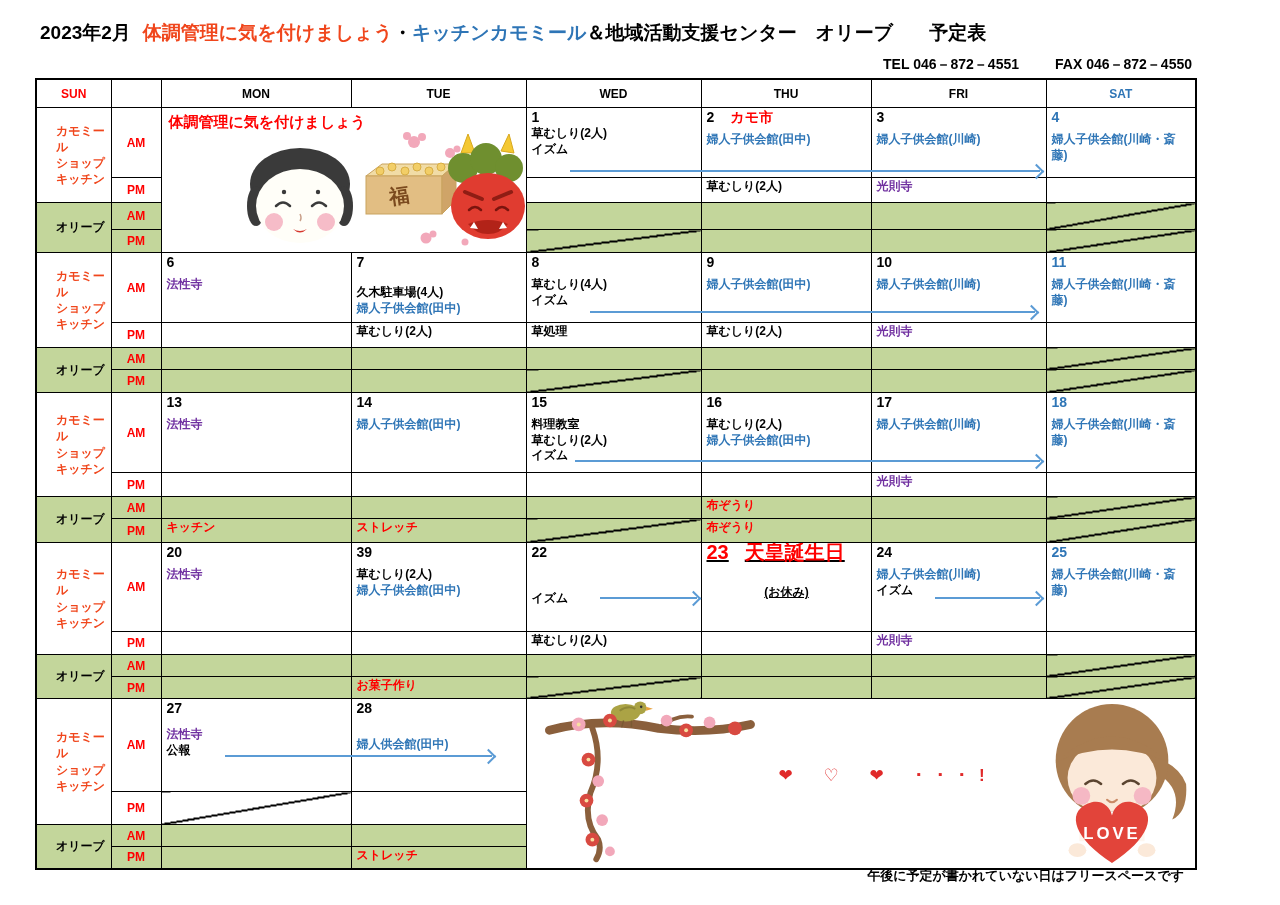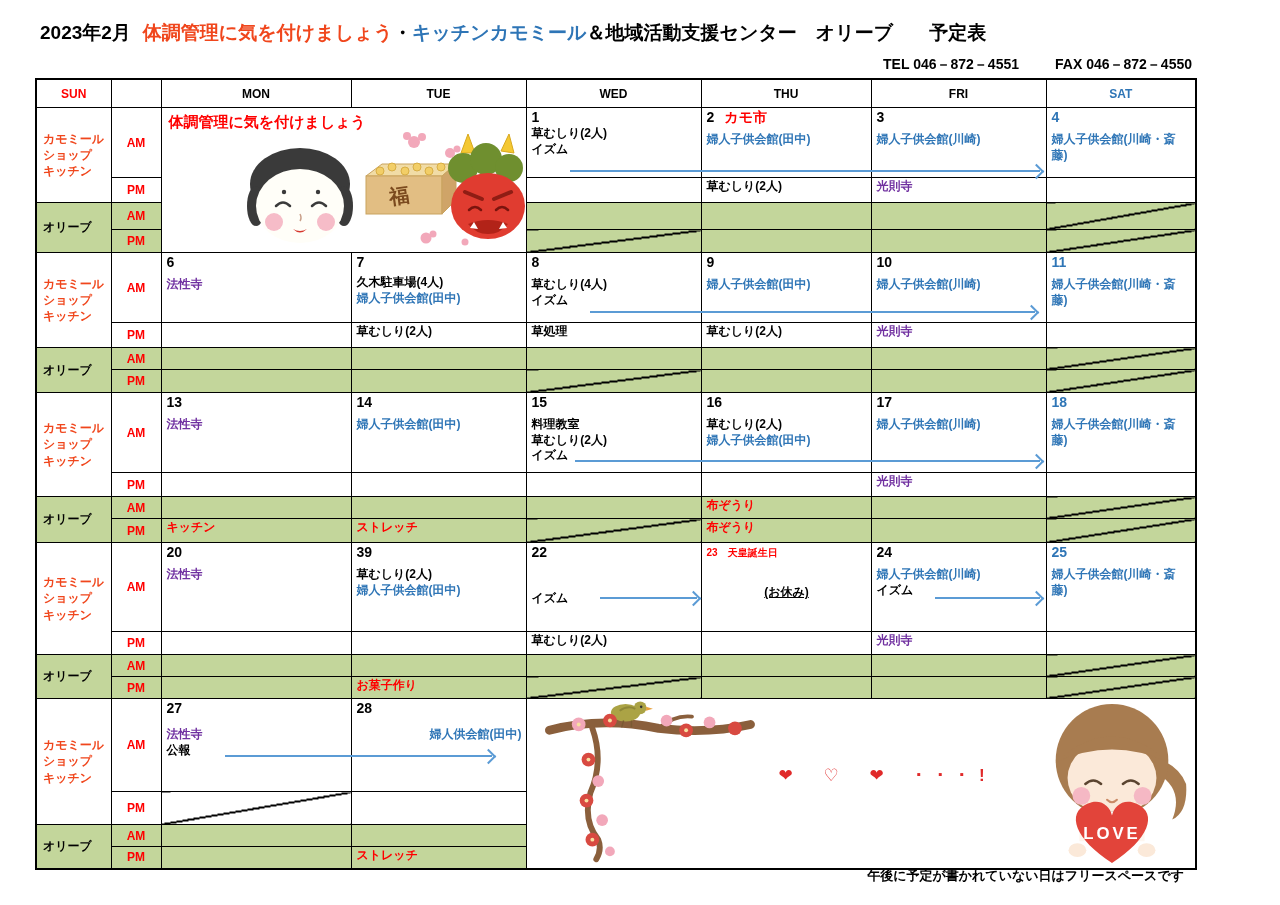--- a/index.html
+++ b/index.html
@@ -19,26 +19,26 @@
   .title .s5{margin-left:36px;}
   .contact{position:absolute;right:88px;top:56px;font-size:14px;white-space:nowrap;}
   .contact .gap{margin-left:36px;}
   .footer{position:absolute;right:96px;top:867px;font-size:13px;}
 
   .cal-wrap{position:absolute;left:35px;top:78px;width:924px;height:788px;}
   table{border-collapse:collapse;table-layout:fixed;width:1160px;border:2px solid #000;}
   td{border:1px solid #000;padding:0;vertical-align:top;overflow:hidden;}
   td.day-header{vertical-align:middle;text-align:center;font-size:12px;height:27px;}
   td.ampm{vertical-align:middle;text-align:center;font-size:12px;color:#FF0000;}
-  td.group-label{vertical-align:middle;font-size:12px;padding-left:6px;line-height:1.35;}
+  td.group-label{vertical-align:middle;font-size:12px;padding-left:19px;line-height:1.35;}
   td.green{background-color:#C3D69B;}
   td.day-cell{font-size:12px;padding:1px 4px 0 5px;}
   .date-line{font-size:14px;line-height:17px;}
-  .date-line.big{font-size:10px;}
-  .date-line .suffix{margin-left:10px;}
+  .date-line.big{font-size:20px;text-decoration:underline;}
+  .date-line .suffix{margin-left:16px;}
   .ev{line-height:15.5px;}
   .ev.center{text-align:center;text-decoration:underline;}
   td.diag{background-image:linear-gradient(to bottom right,
       transparent calc(50% - 1px), #000 calc(50% - 1px),
       #000 calc(50% + 1px), transparent calc(50% + 1px));}
 
   .arrow{position:absolute;height:0;border-top:2px solid #5B9BD5;}
   .arrow::after{content:"";position:absolute;right:-2px;top:-6px;width:9px;height:9px;
       border-top:2px solid #5B9BD5;border-right:2px solid #5B9BD5;transform:rotate(45deg);}
 
@@ -192,21 +192,21 @@
             <div>ショップ</div>
             <div>キッチン</div>
           </td>
           <td class="ampm">AM</td>
           <td class="day-cell">
             <div class="date-line"><span class="c-k">6</span></div>
             <div class="ev c-p" style="margin-top: 6px;">法性寺</div>
           </td>
           <td class="day-cell">
             <div class="date-line"><span class="c-k">7</span></div>
-            <div class="ev c-k" style="margin-top: 4px;">久木駐車場(4人)</div>
+            <div class="ev c-k" style="margin-top: 14px;">久木駐車場(4人)</div>
             <div class="ev c-b">婦人子供会館(田中)</div>
           </td>
           <td class="day-cell">
             <div class="date-line"><span class="c-k">8</span></div>
             <div class="ev c-k" style="margin-top: 6px;">草むしり(4人)</div>
             <div class="ev c-k">イズム</div>
           </td>
           <td class="day-cell">
             <div class="date-line"><span class="c-k">9</span></div>
             <div class="ev c-b" style="margin-top: 6px;">婦人子供会館(田中)</div>
@@ -404,21 +404,21 @@
             <div>キッチン</div>
           </td>
           <td class="ampm">AM</td>
           <td class="day-cell">
             <div class="date-line"><span class="c-k">27</span></div>
             <div class="ev c-p" style="margin-top: 10px;">法性寺</div>
             <div class="ev c-k">公報</div>
           </td>
           <td class="day-cell">
             <div class="date-line"><span class="c-k">28</span></div>
-            <div class="ev c-b" style="margin-top: 10px; text-align: right;">婦人供会館(田中)</div>
+            <div class="ev c-b" style="margin-top: 20px;">婦人供会館(田中)</div>
           </td>
           <td class="merged-cell" rowspan="4" colspan="4">
   <svg class="plum" viewBox="0 0 220 170" xmlns="http://www.w3.org/2000/svg">
     <path d="M8 30 Q60 16 120 28 Q170 34 214 24" stroke="#8A5F3C" stroke-width="9" fill="none" stroke-linecap="round"></path>
     <path d="M52 28 Q64 62 50 94 Q42 122 58 142 Q62 152 56 162" stroke="#8A5F3C" stroke-width="6" fill="none" stroke-linecap="round"></path>
     <path d="M120 28 q16 -14 34 -12" stroke="#8A5F3C" stroke-width="4" fill="none" stroke-linecap="round"></path>
     <ellipse cx="86" cy="12" rx="15" ry="9" fill="#ABA345"></ellipse>
     <circle cx="101" cy="7" r="6.5" fill="#ABA345"></circle>
     <polygon points="107,6 114,8 107,10" fill="#E8A13C"></polygon>
     <circle cx="102" cy="6" r="1.3" fill="#333"></circle>

